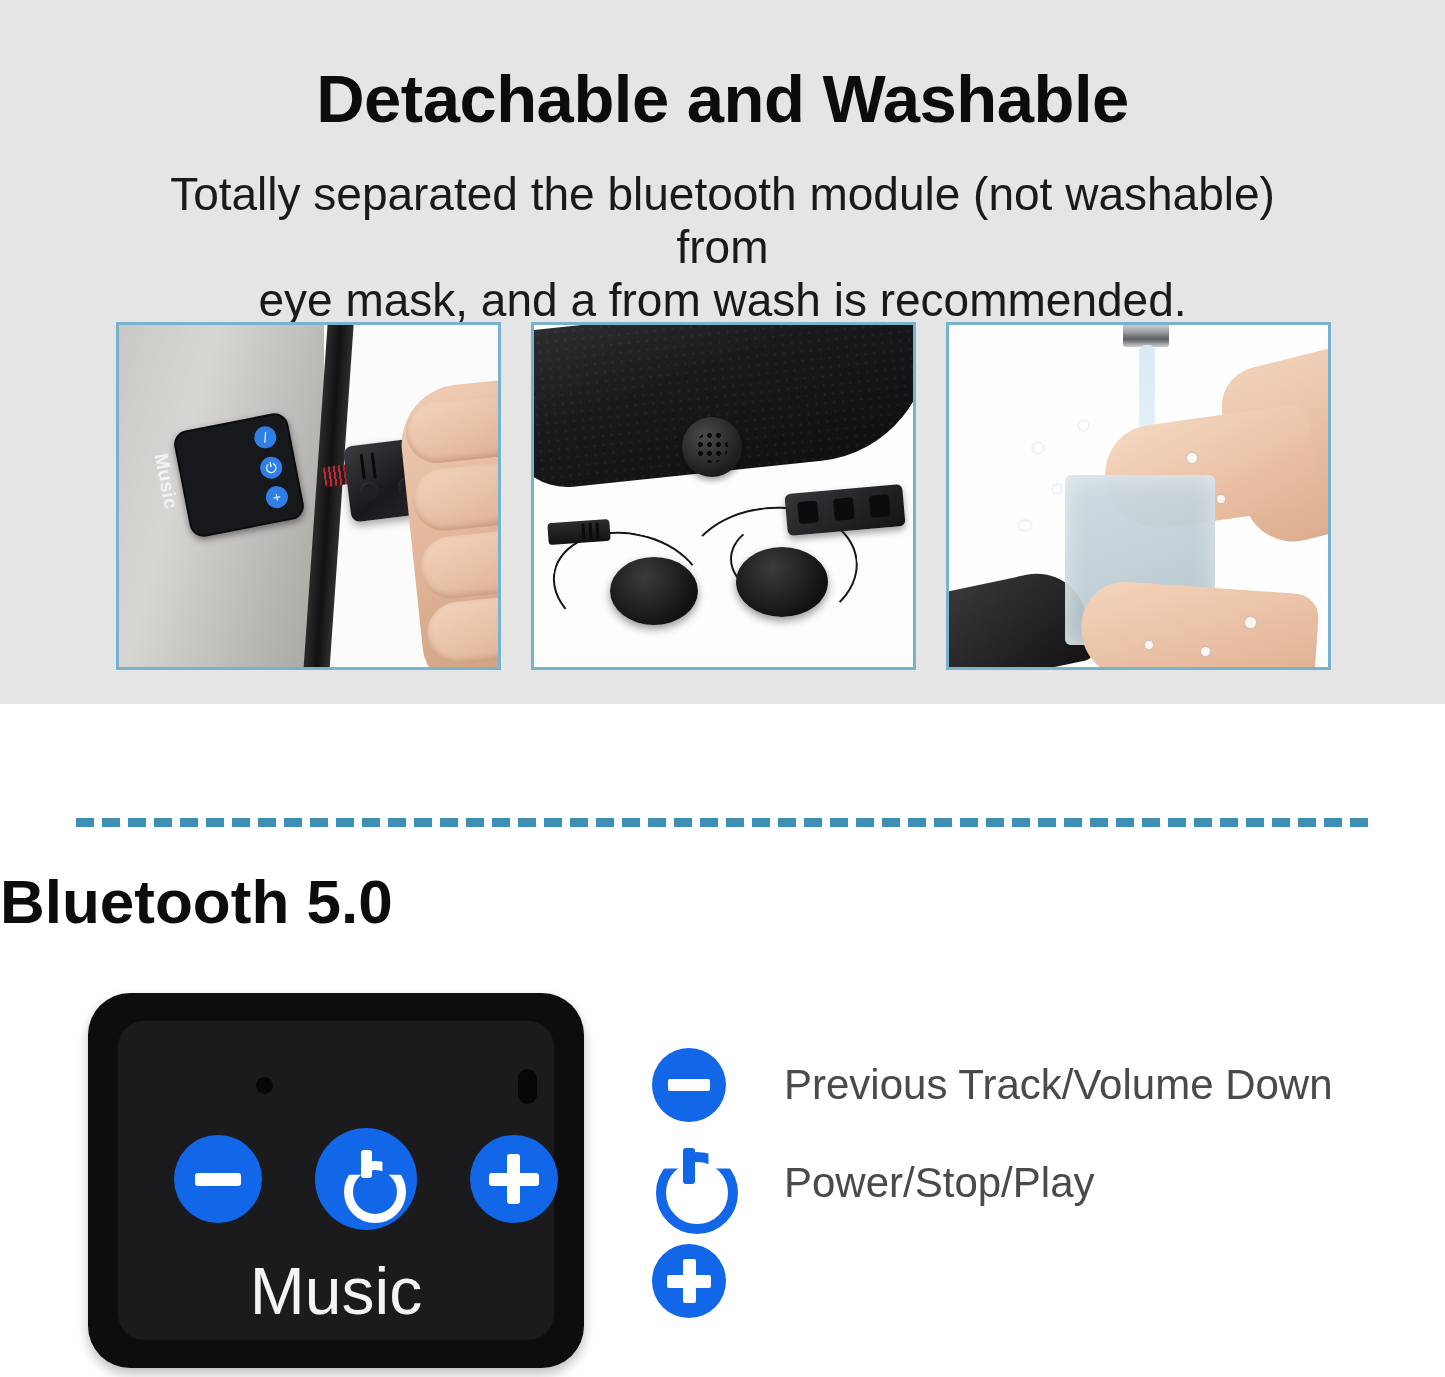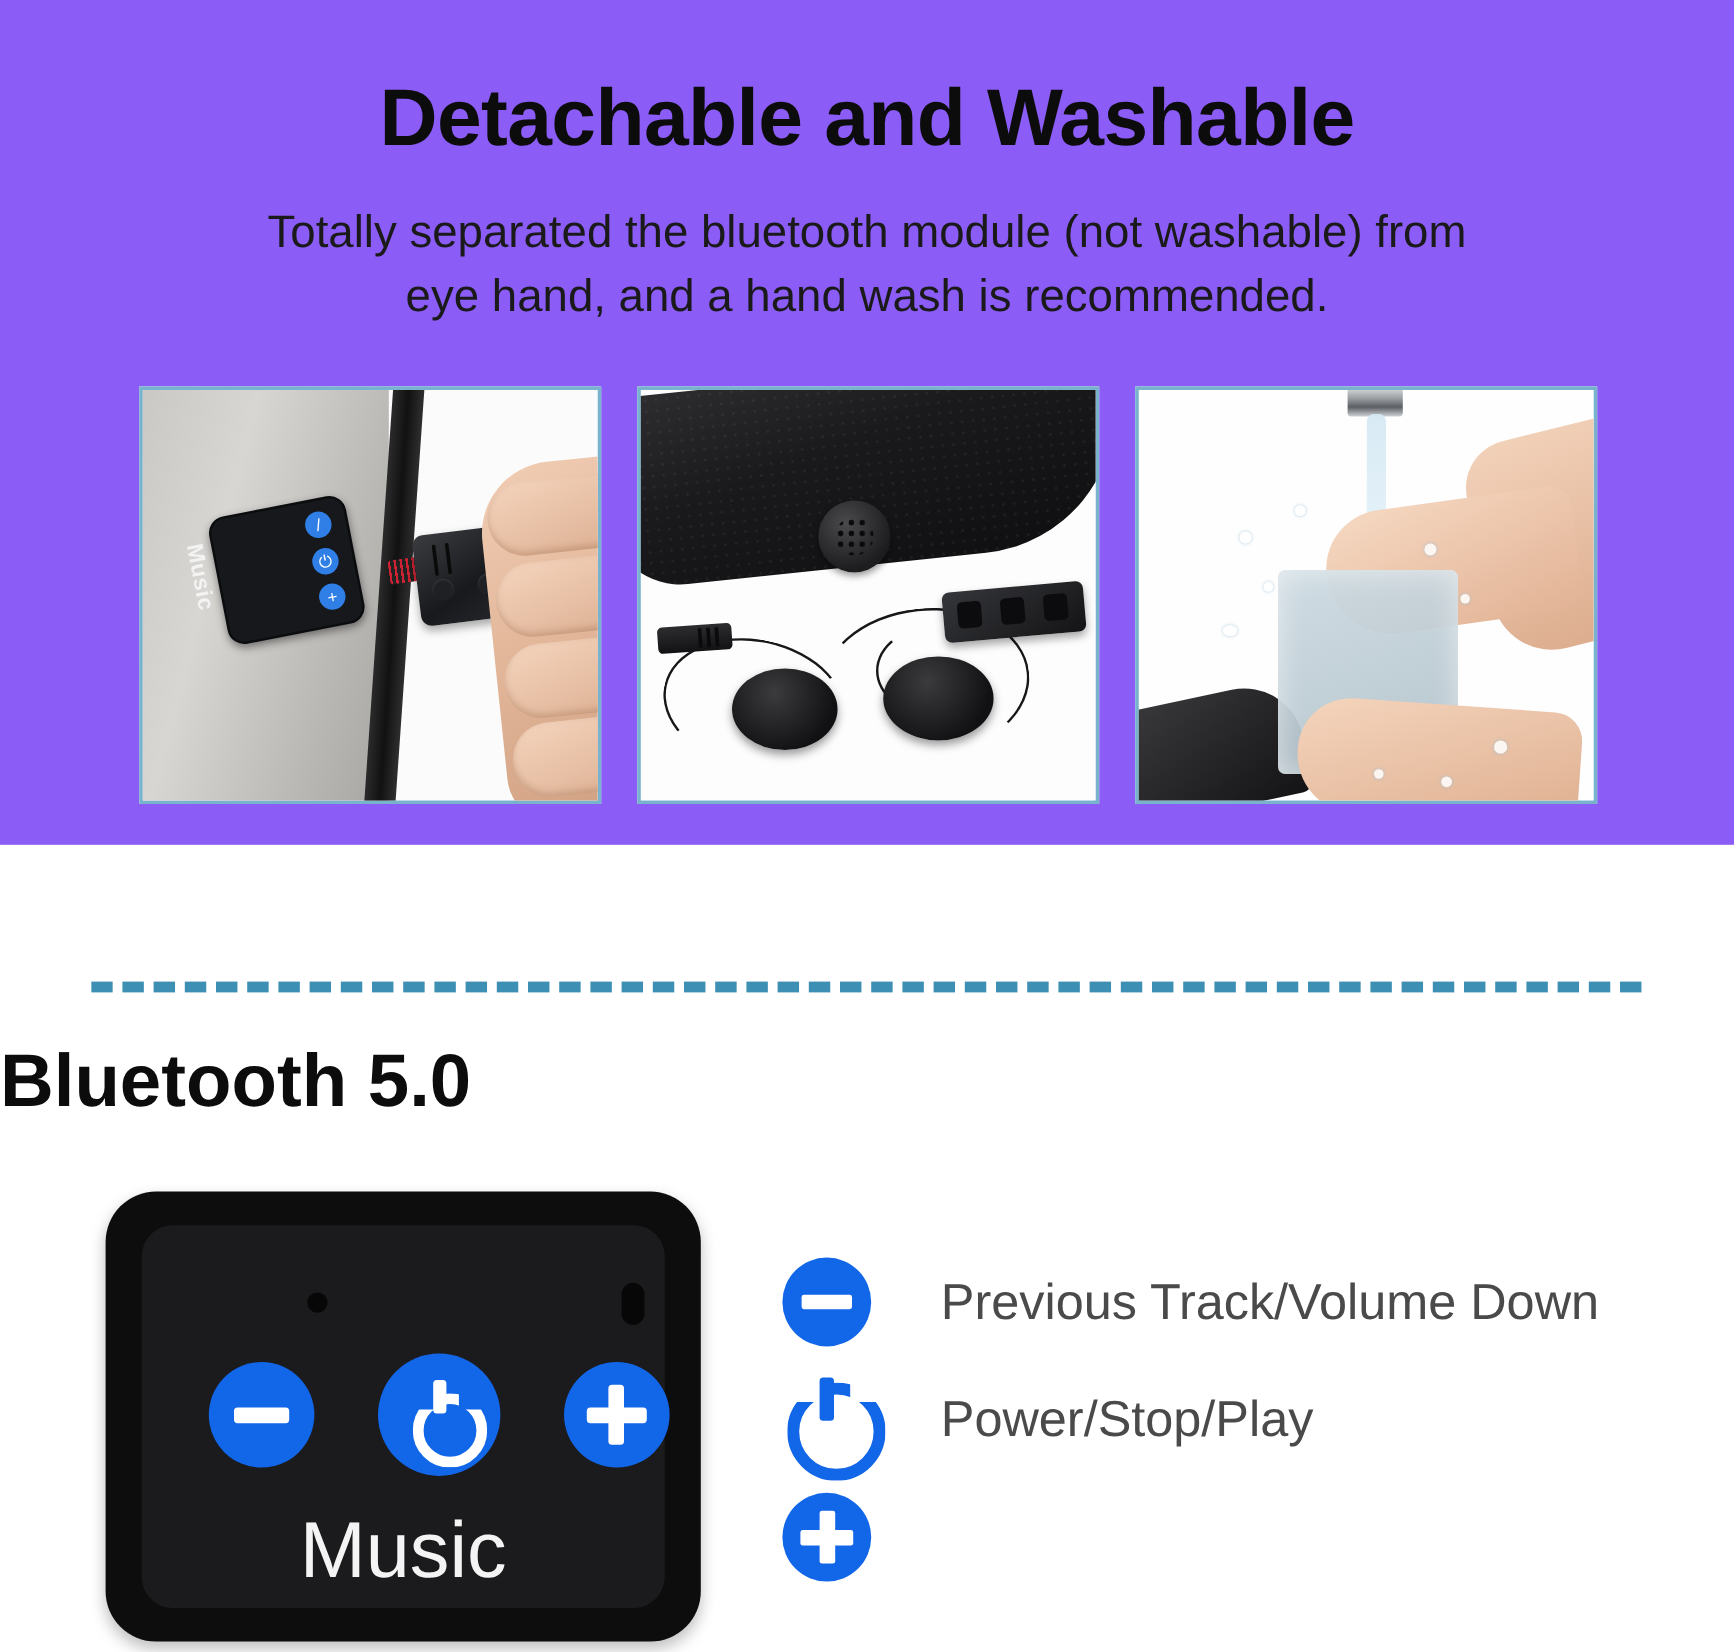--- a/index.html
+++ b/index.html
@@ -7,33 +7,33 @@
     width:1445px;height:1377px;
     background:#ffffff;
     font-family:"Liberation Sans",sans-serif;
     overflow:hidden;
   }
   .page{position:relative;width:1445px;height:1377px;}
 
   
   .top-section{
     position:absolute;left:0;top:0;width:1445px;height:704px;
-    background:#8b5cf6;
+    background:#e5e5e5;
   }
   .title{
     position:absolute;left:0;top:60px;width:1445px;
     text-align:center;
     font-size:67px;font-weight:bold;color:#0c0c0c;
     letter-spacing:-0.5px;
     font-family:"Liberation Sans",sans-serif;
   }
   .subtitle{
     position:absolute;left:160px;top:168px;width:1125px;
     text-align:center;
-    font-size:38px;line-height:53px;color:#1a1a1a;
+    font-size:46px;line-height:53px;color:#1a1a1a;
     font-family:"Liberation Sans",sans-serif;
   }
 
   
   .panels{
     position:absolute;left:116px;top:322px;width:1215px;height:348px;
     display:flex;justify-content:space-between;
   }
   .panel{
     width:385px;height:348px;
@@ -315,21 +315,21 @@
 
 <div class="page">
 
   <div class="top-section">
 
     <div class="title">Detachable and Washable</div>
 
     <div class="subtitle">
       <span>Totally separated the bluetooth module (not washable) from</span>
       <br>
-      <span>eye hand, and a hand wash is recommended.</span>
+      <span>eye mask, and a from wash is recommended.</span>
     </div>
 
     <div class="panels">
 
       <div class="panel">
         <div class="panel-inner">
           <div class="p1-bg"></div>
           <div class="p1-fabric"></div>
           <div class="p1-seam"></div>
           <div class="p1-pad">

